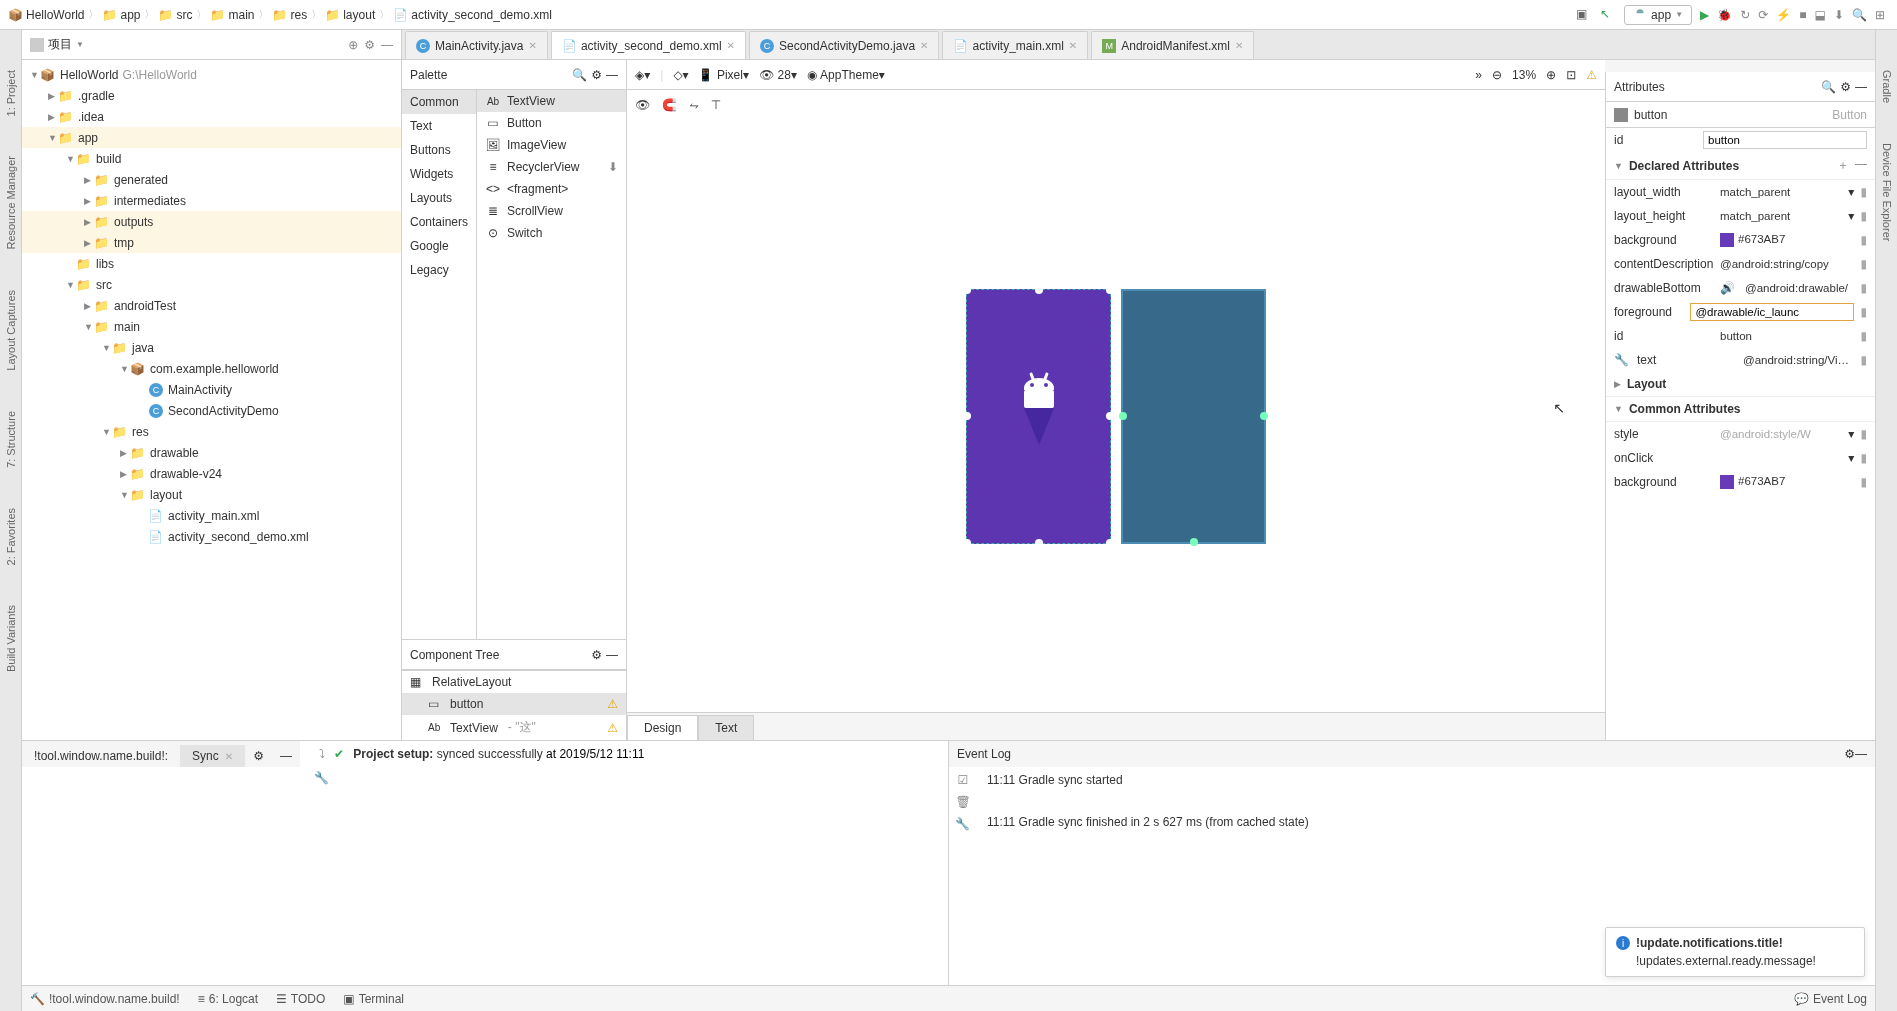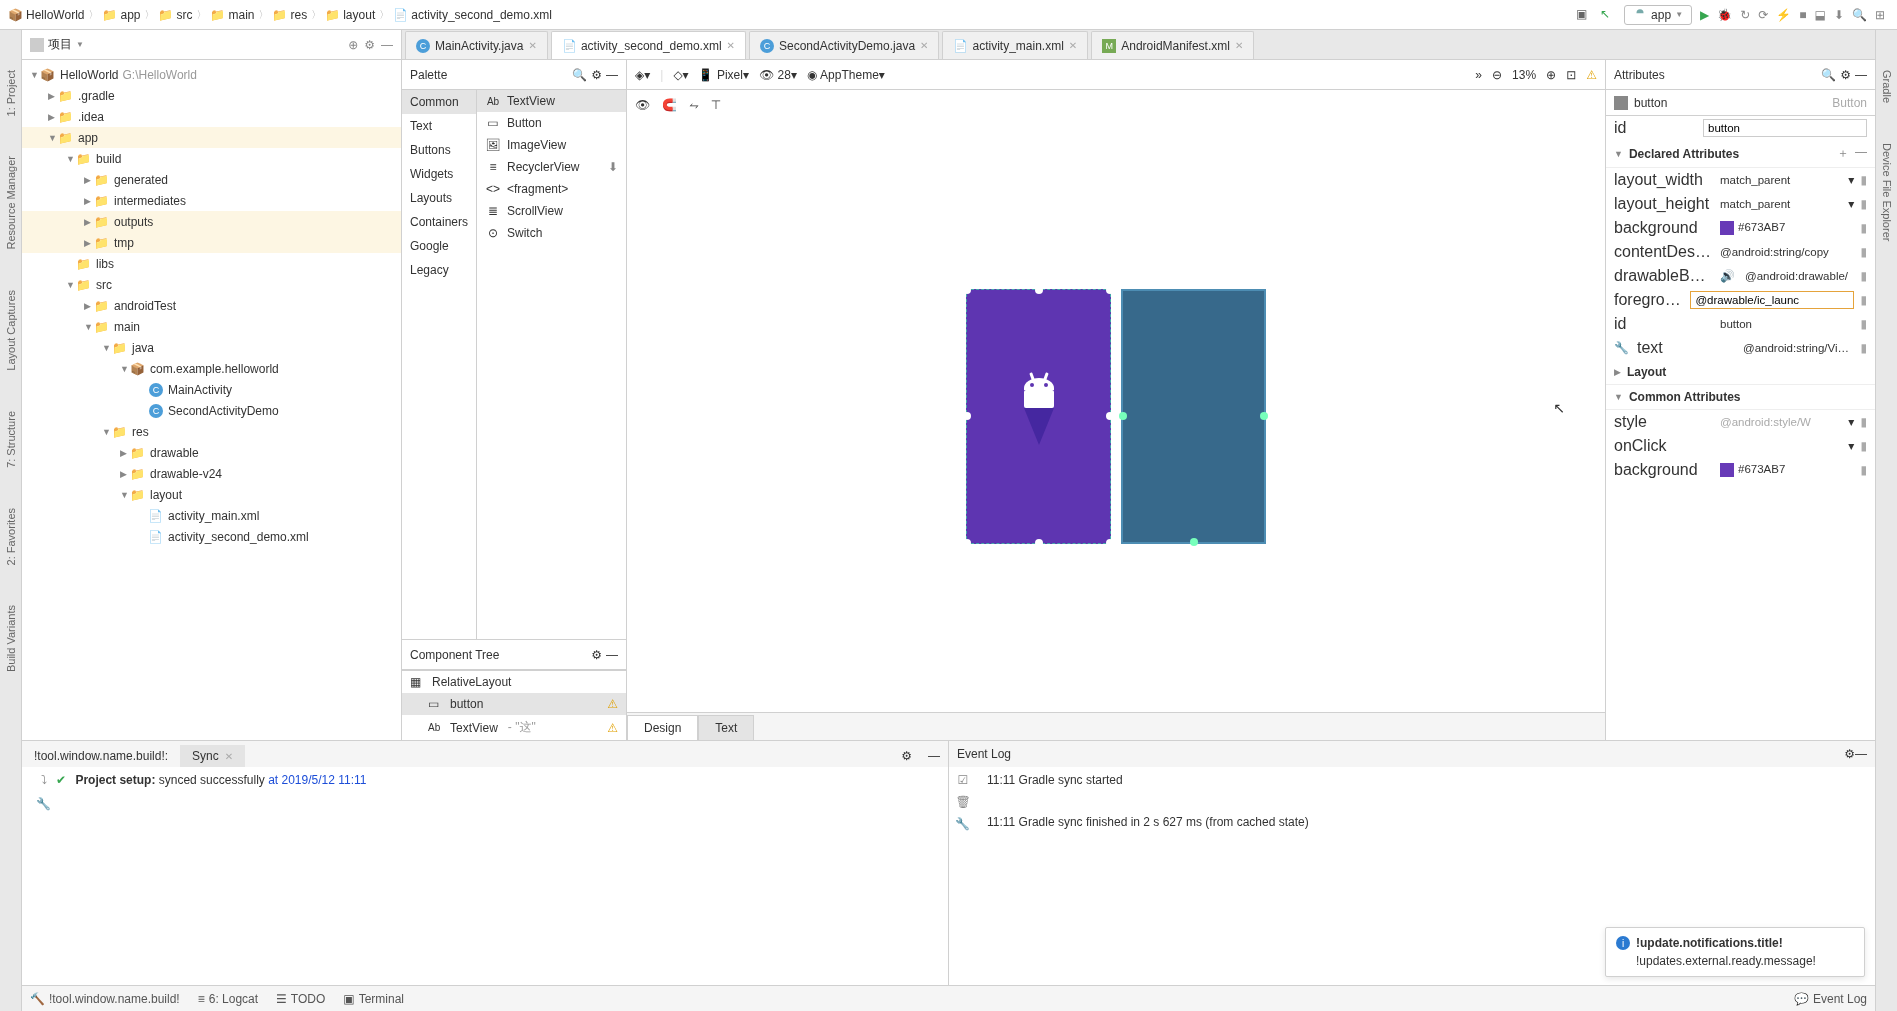--- a/index.html
+++ b/index.html
@@ -84,38 +84,38 @@
   .device.blue { background: #37698b; border: 2px solid #4d8db3; }
   .android-robot { position: absolute; left: 50%; top: 32%; transform: translateX(-50%); }
   .cursor { position: absolute; right: 40px; top: 280px; font-size: 14px; }
   .handle { position: absolute; width: 8px; height: 8px; background: #fff; border-radius: 4px; }
 
   .design-text-tabs { height: 28px; display: flex; align-items: flex-end; border-top: 1px solid #d0d0d0; background: #f5f5f5; }
   .dtab { padding: 5px 16px; border: 1px solid #d0d0d0; background: #fff; border-bottom: none; }
   .dtab.active { background: #e4e4e4; }
 
   
-  .attrs { width: 270px; border-left: 1px solid #d0d0d0; background: #fff; display: flex; flex-direction: column; }
+  .attrs { width: 270px; border-left: 1px solid #d0d0d0; background: #fff; display: flex; flex-direction: column; margin-top: 12px; }
   .attrs-sub { height: 26px; display: flex; align-items: center; padding: 0 8px; border-bottom: 1px solid #d0d0d0; }
   .attrs-sub .ticon { width: 14px; height: 14px; background: #888; margin-right: 6px; }
   .attrs-sub .type { margin-left: auto; color: #aaa; }
   .attr-section { padding: 5px 8px; border-bottom: 1px solid #eee; display: flex; align-items: center; gap: 6px; }
   .attr-section .chev { font-size: 9px; color: #888; }
   .attr-section .title { font-weight: bold; }
   .attr-section .ops { margin-left: auto; display: flex; gap: 6px; color: #888; }
   .attr-row { display: flex; align-items: center; padding: 3px 8px; gap: 6px; min-height: 24px; }
-  .attr-row .name { width: 100px; font-size: 16px; overflow: hidden; text-overflow: ellipsis; white-space: nowrap; }
+  .attr-row .name { width: 100px; font-size: 12px; overflow: hidden; text-overflow: ellipsis; white-space: nowrap; }
   .attr-row .val { flex: 1; font-size: 11.5px; overflow: hidden; text-overflow: ellipsis; white-space: nowrap; }
   .attr-row .input { flex: 1; border: 1px solid #ccc; padding: 2px 4px; font-size: 11.5px; }
   .attr-row.highlight .input { border: 1px solid #e5a33b; }
   .colorbox { width: 14px; height: 14px; display: inline-block; margin-right: 4px; vertical-align: middle; }
 
   
   .bottom { height: 245px; display: flex; border-top: 1px solid #d0d0d0; }
-  .build { flex: 1; display: flex; flex-direction: column; border-right: 1px solid #d0d0d0; background: #fff; }
+  .build { flex: 1; display: flex; flex-direction: row; border-right: 1px solid #d0d0d0; background: #fff; }
   .build-tabs { height: 26px; display: flex; align-items: flex-end; background: #f5f5f5; }
   .btab { padding: 4px 12px; }
   .btab.active { background: #e4e4e4; }
   .btab .close { margin-left: 6px; color: #aaa; font-size: 10px; }
   .build-body { flex: 1; padding: 6px 10px; display: flex; }
   .build-body .msg { flex: 1; }
   .build-body .time { color: #999; }
   .check { color: #36a64f; margin-right: 6px; }
 
   .eventlog { flex: 1; display: flex; flex-direction: column; background: #fff; }
@@ -629,21 +629,21 @@
             <span style="padding:4px 8px">⚙</span>
             <span style="padding:4px 8px">—</span>
           </div>
           <div class="build-body">
             <div style="width:24px;display:flex;flex-direction:column;align-items:center;gap:10px;color:#888">
               <span>⤵</span>
               <span>🔧</span>
             </div>
             <div class="msg">
               <span class="check">✔</span>
-              <b>Project setup:</b> <span>synced successfully</span> <span style="color:#1d4ed8">at 2019/5/12 11:11</span>
+              <b>Project setup:</b> <span>synced successfully</span> <span style="color:#000000">at 2019/5/12 11:11</span>
             </div>
           </div>
         </div>
         <div class="eventlog">
           <div class="eventlog-hdr">
             <span>Event Log</span>
             <span class="spacer"></span>
             <span>⚙</span>
             <span>—</span>
           </div>

